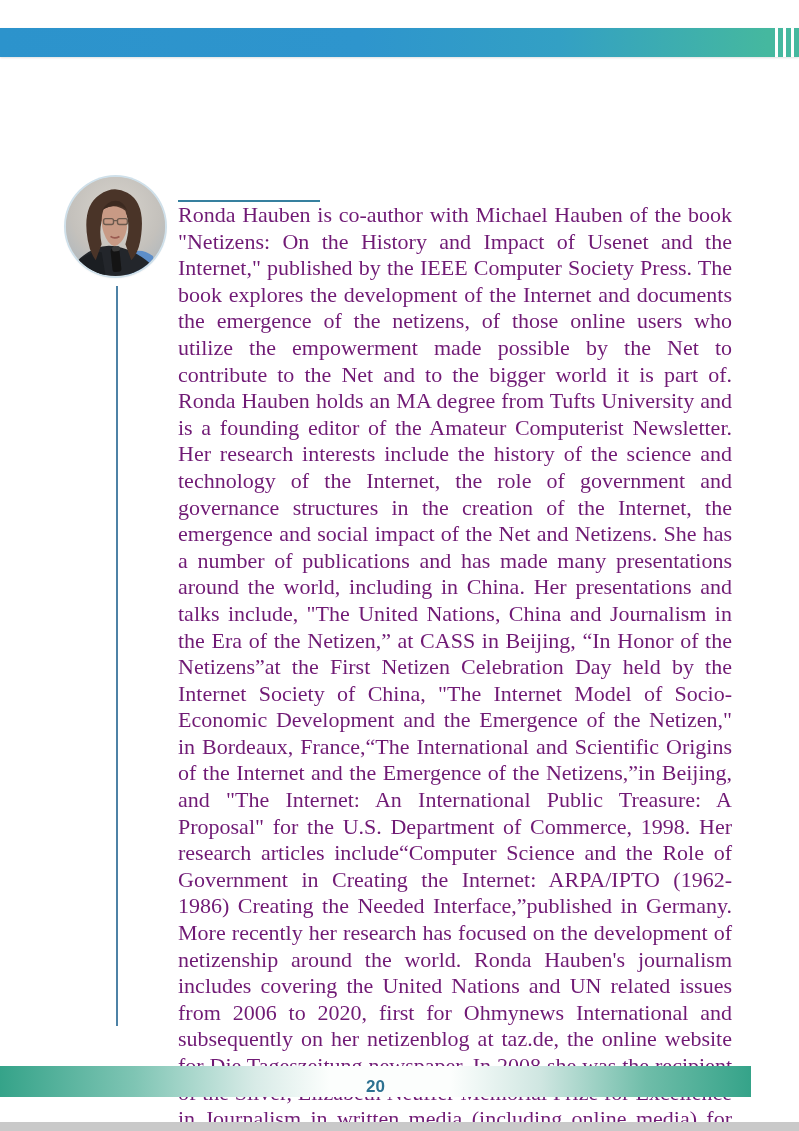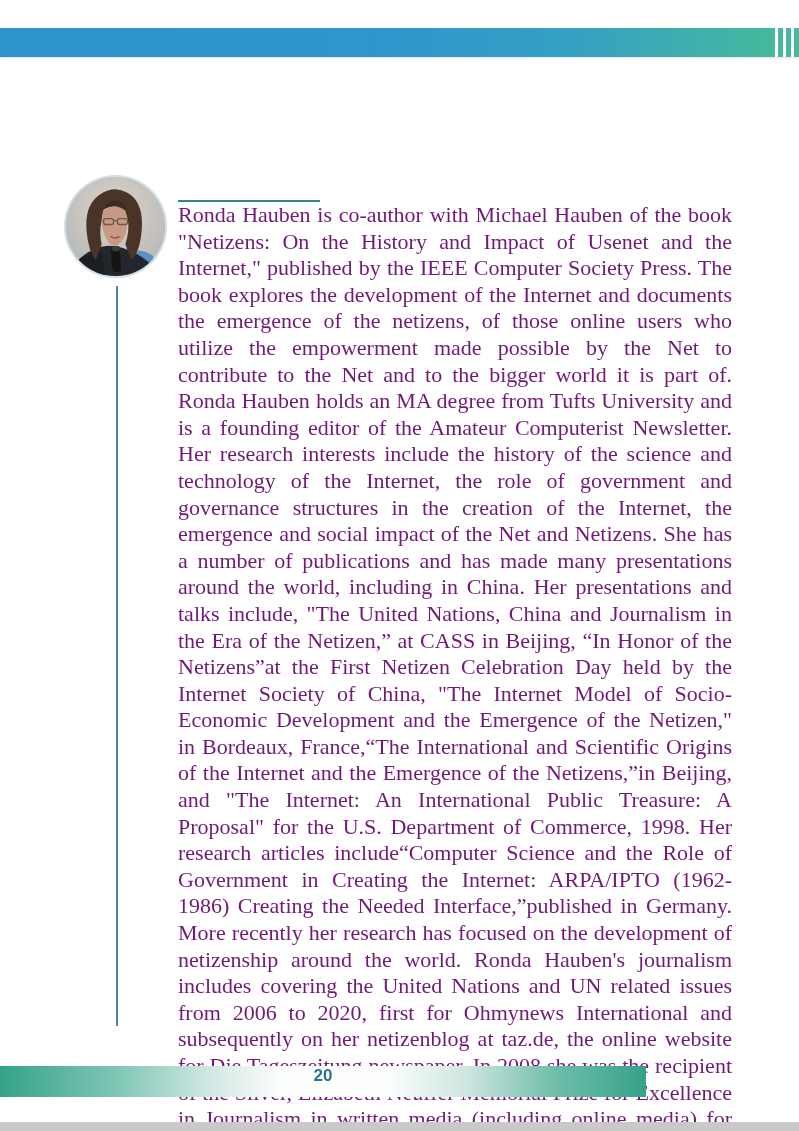--- a/index.html
+++ b/index.html
@@ -68,26 +68,26 @@
     font-size: 22px;
     line-height: 26.6px;
     text-align: justify;
     color: #701a75;
   }
 
   
   .footer-bar {
     position: absolute;
     left: 0; top: 1066px;
-    width: 646px; height: 31px;
+    width: 751px; height: 31px;
     background: linear-gradient(to right,
       #35a389 0%, #7fc5b4 18%, #d8ebe7 34%, #fcfefd 44%,
       #fcfefd 60%, #cfe6e1 72%, #6fbda9 86%, #35a389 100%);
     display: flex;
-    align-items: flex-start;
+    align-items: flex-end;
     justify-content: center;
   }
   .page-number {
     font-family: "Liberation Sans", sans-serif;
     font-size: 17px;
     font-weight: bold;
     color: #2d7191;
   }
   .bottom-strip {
     position: absolute;

